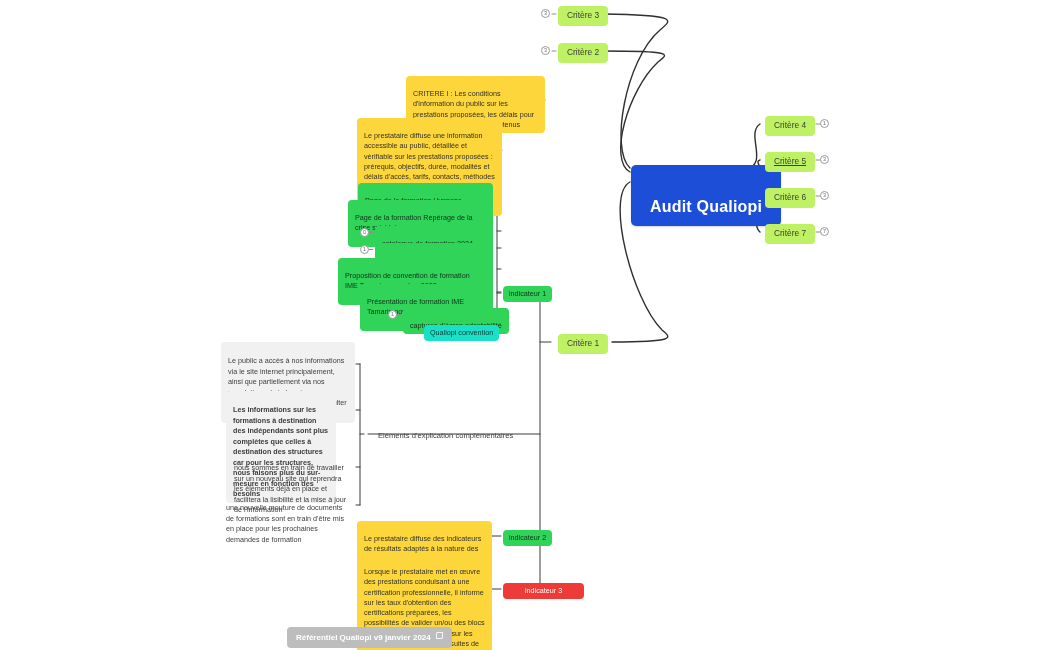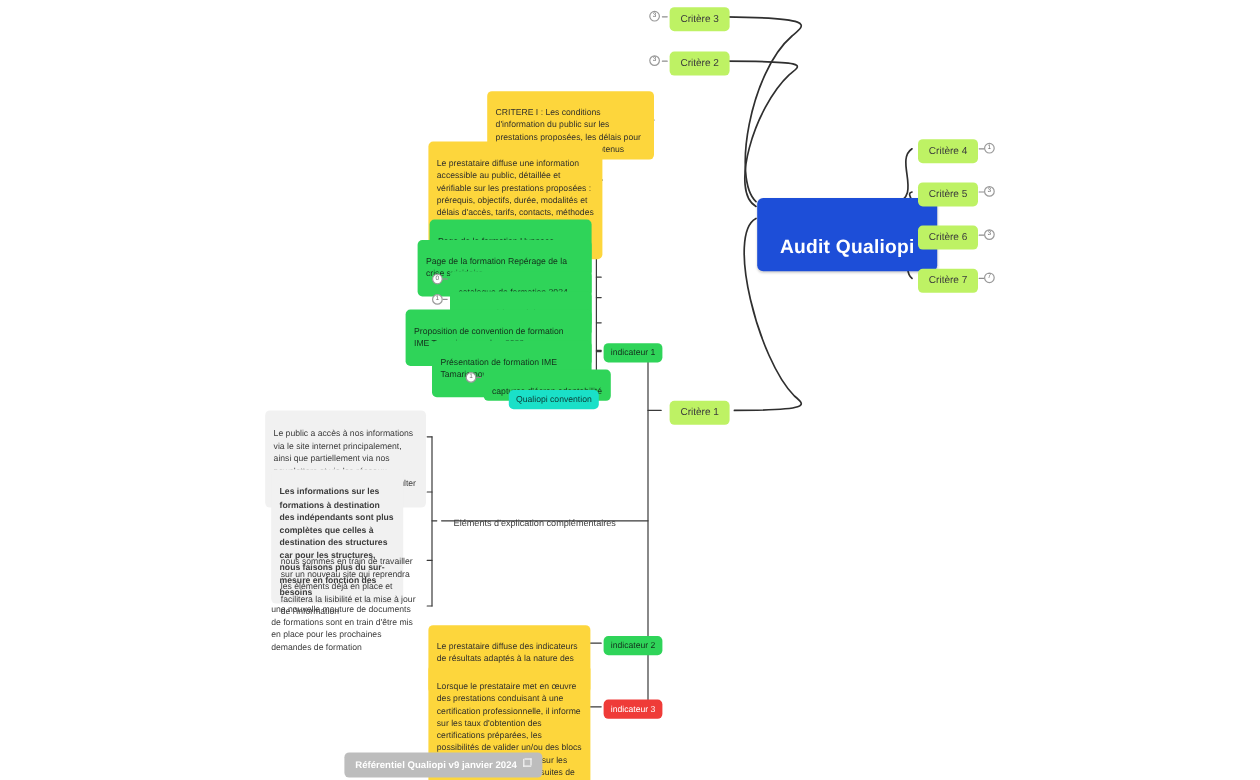--- a/index.html
+++ b/index.html
@@ -79,21 +79,21 @@
     background: #1ae0c8;
     color: #0d3a35;
     font-size: 7.2px;
     padding: 3px 6px;
     white-space: nowrap;
   }
   .n-red {
     background: #ef3b38;
     color: #ffffff;
     font-size: 7.2px;
-    padding: 3px 6px;
+    padding: 3px 22px;
     white-space: nowrap;
   }
   
   .n-note {
     background: #f1f1f1;
     color: #3c3c3c;
     font-size: 7.2px;
     line-height: 1.45;
     padding: 4px 7px;
   }
@@ -249,21 +249,21 @@
     <span>Critère 1</span>
   </div>
 
   <div class="node n-grey" style="left:765px; top:116px;">
     <span>Critère 4</span>
   </div>
   <div class="badge" style="left:820px; top:119px;">
     <span>1</span>
   </div>
 
-  <div class="node n-grey" style="left:765px; top:152px;">
+  <div class="node n-grey" style="left:765px; top:152px;text-decoration:underline;">
     <span>Critère 5</span>
   </div>
   <div class="badge" style="left:820px; top:155px;">
     <span>3</span>
   </div>
 
   <div class="node n-grey" style="left:765px; top:188px;">
     <span>Critère 6</span>
   </div>
   <div class="badge" style="left:820px; top:191px;">

